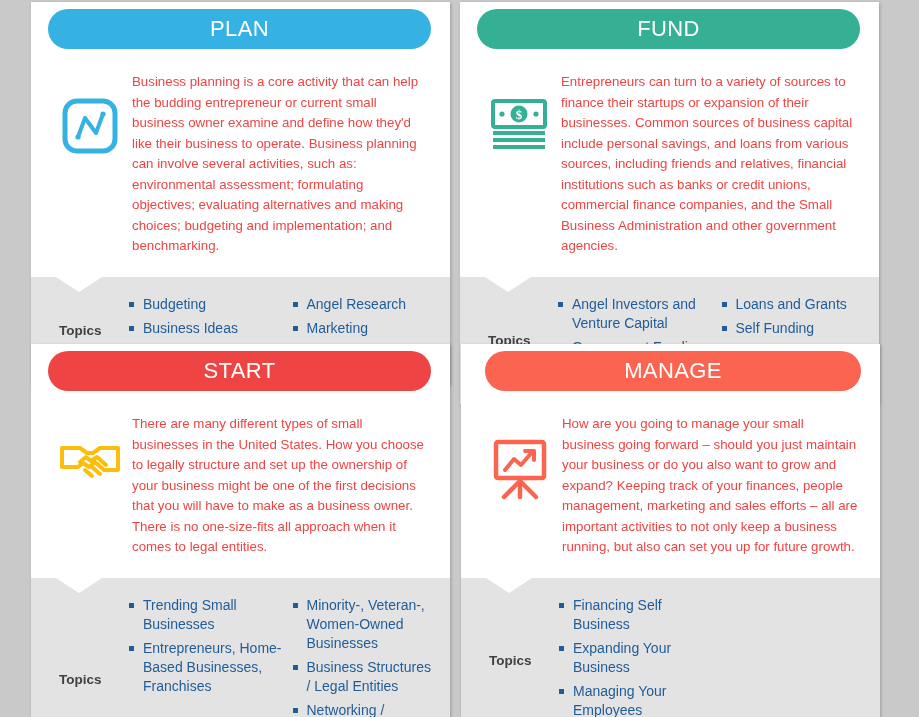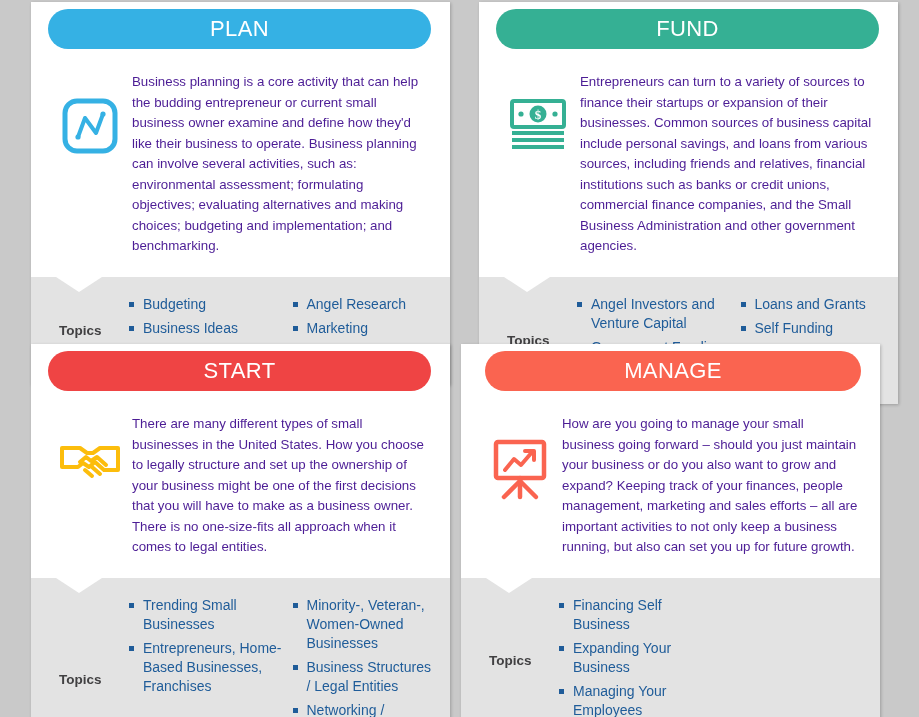--- a/index.html
+++ b/index.html
@@ -23,21 +23,21 @@
 
   
   .card {
     position: absolute;
     width: 419px;
     background: #ffffff;
     box-shadow: 1px 1px 3px rgba(0,0,0,0.22);
     box-sizing: border-box;
   }
   .card-plan   { left: 31px;  top: 2px; }
-  .card-fund   { left: 479px; top: 2px; }
+  .card-fund   { left: 460px; top: 2px; }
   .card-start  { left: 31px;  top: 344px; }
   .card-manage { left: 461px; top: 344px; }
 
   
   .card-header {
     position: relative;
     height: 40px;
     margin: 7px 19px 0 17px;
     display: flex;
     align-items: center;
@@ -64,21 +64,21 @@
   .card-icon {
     width: 84px;
     flex: 0 0 84px;
     display: flex;
     align-items: center;
     justify-content: center;
     padding-top: 26px;
   }
   .card-desc {
     flex: 1 1 auto;
-    color: #4c1d95;
+    color: #ef4444;
     font-size: 13.3px;
     line-height: 20.5px;
     padding-top: 1px;
   }
 
   
   .topics {
     position: relative;
     background: #e3e3e3;
     display: flex;

